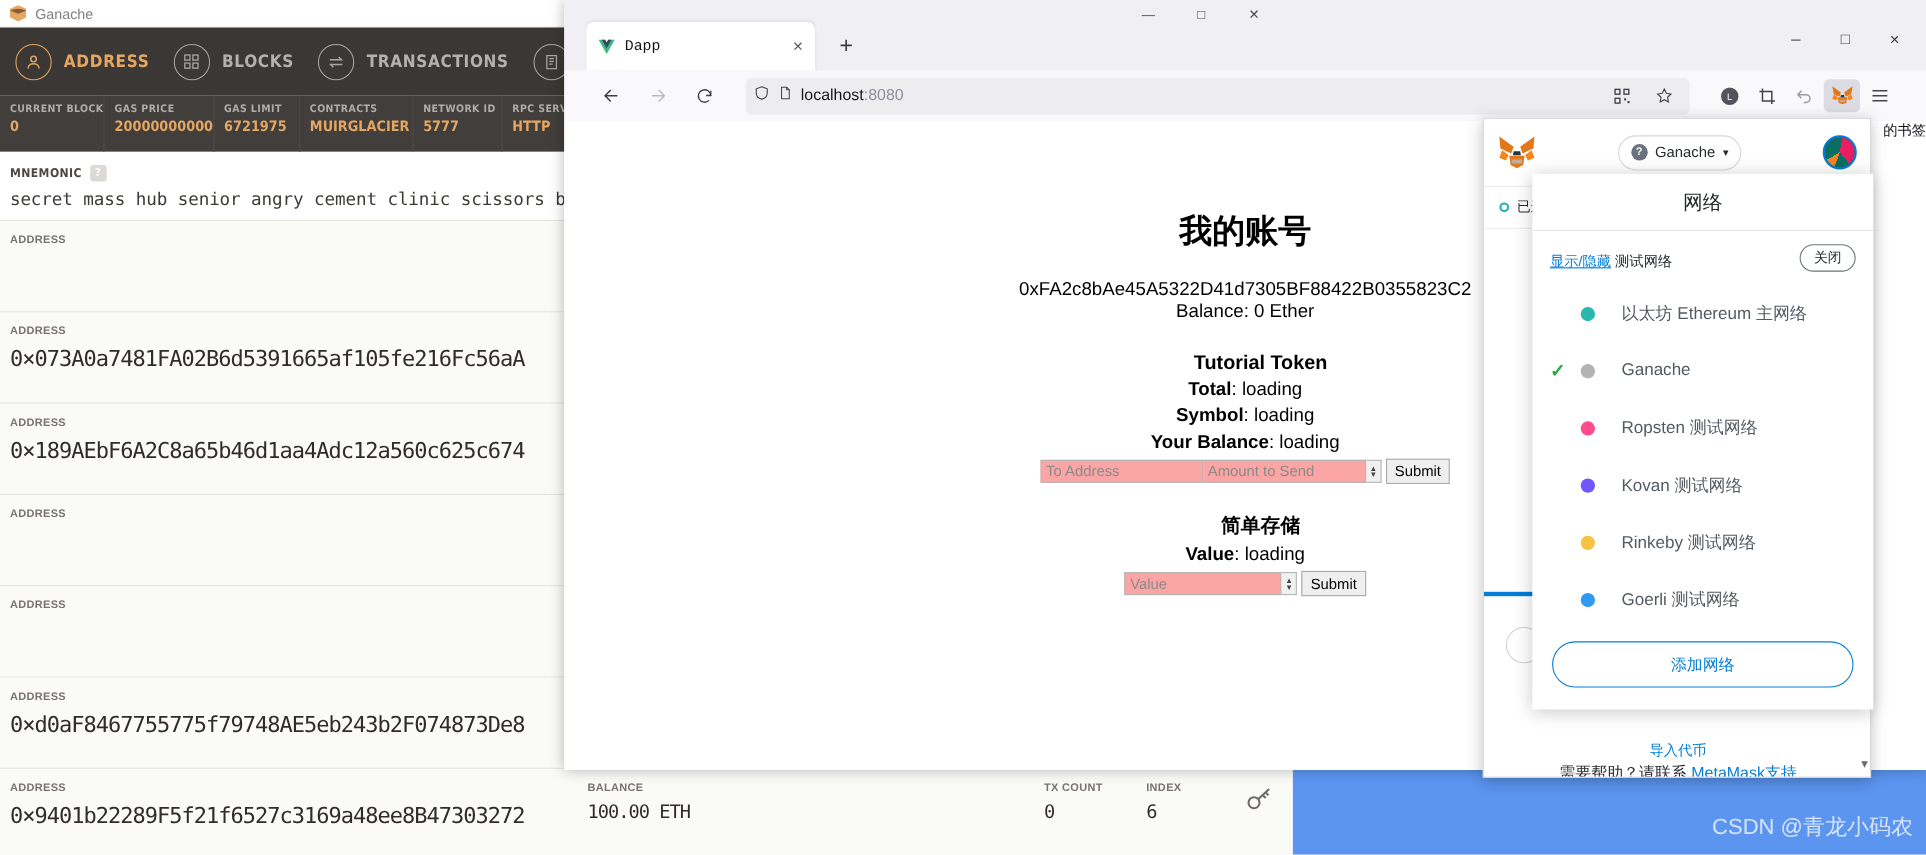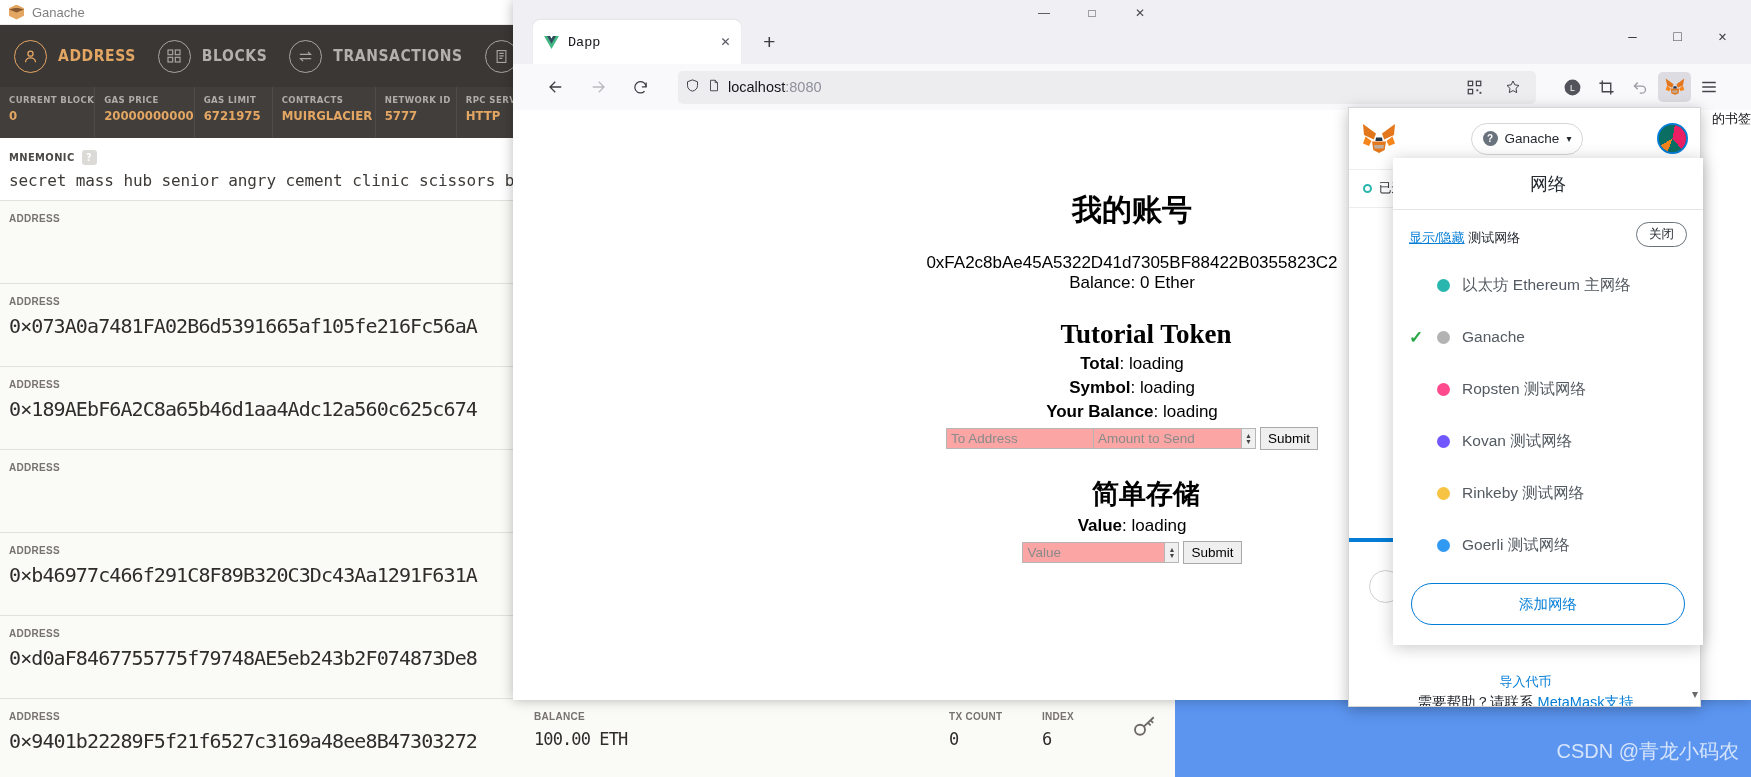--- a/index.html
+++ b/index.html
@@ -87,21 +87,21 @@
 
   .fx-bookmarks { position:absolute; right:0; top:110px; font-size:13px; color:#15141a; }
 
   .fx-content { position:absolute; left:0; top:110px; width:1238px; height:590px; background:#fff; overflow:hidden; }
 
   
   .dapp { padding-top:80px; text-align:center; color:#000; font-family:"Liberation Serif", serif; }
   .dapp h1 { font-size:30px; font-weight:bold; font-family:"DejaVu Sans","Liberation Sans",sans-serif; }
   .dapp .acct { font-size:17px; margin-top:22px; font-family:"Liberation Sans",sans-serif; }
   .dapp .bal  { font-size:17px; font-family:"Liberation Sans",sans-serif; }
-  .dapp h2 { font-size:27px; font-weight:bold; margin-top:26px; font-family:Liberation Serif, serif;margin-left:28px; }
+  .dapp h2 { font-size:18px; font-weight:bold; margin-top:26px; font-family:Liberation Sans, sans-serif;margin-left:28px; }
   .dapp .kv { font-size:17px; margin-top:4px; font-family:"Liberation Sans",sans-serif; }
   .dapp .kv b { font-weight:bold; }
   .formrow { margin-top:5px; display:flex; justify-content:center; align-items:center; }
   .formrow input { height:21px; border:1px solid #b6b6b6; font-size:13.5px; padding:0 4px; color:#111;
                    font-family:"Liberation Sans",sans-serif; background:#fca5a5;}
   .formrow input::placeholder { color:#8a8a8a; }
   .inp-addr { width:148px; }
   .inp-amt  { width:148px; border-left:none !important; }
   .inp-val  { width:143px; }
   .spin { width:14px; height:21px; border:1px solid #b6b6b6; border-left:none; background:#f0f0f0;
@@ -139,21 +139,21 @@
 
   
   #mm-netdrop { position:absolute; left:1393px; top:158px; width:310px; height:487px; background:#fff;
                 box-shadow:0 2px 16px rgba(0,0,0,.22); overflow:hidden; }
   .nd-title { text-align:center; font-size:18px; color:#24292e; padding:14px 0 13px; border-bottom:1px solid #e5e5e5; }
   .nd-sub { display:flex; align-items:flex-end; justify-content:space-between; padding:12px 16px 6px; }
   .nd-sub .t { font-size:13px; color:#24292e; }
   .nd-sub .t a { color:#037dd6; text-decoration:underline; }
   .nd-close { border:1px solid #6a737d; border-radius:13px; font-size:12.5px; color:#24292e; padding:3px 12px; background:#fff; cursor:pointer; }
   .nd-list { padding-top:6px; }
-  .nd-item { height:52px; display:flex; align-items:center; padding-left:18px; gap:12px; cursor:pointer; position:relative; }
+  .nd-item { height:52px; display:flex; align-items:center; padding-left:18px; gap:24px; cursor:pointer; position:relative; }
   .nd-check { position:absolute; left:16px; color:#28a745; font-size:17px; font-weight:bold; }
   .nd-dot { width:13px; height:13px; border-radius:50%; flex:none; }
   .nd-label { font-size:15.5px; color:#535a61; }
   .nd-item.has-check .nd-dot { margin-left:26px; }
   .nd-add { position:absolute; left:18px; bottom:20px; width:274px; height:42px; border:1px solid #037dd6; border-radius:21px;
             color:#037dd6; font-size:14.5px; display:flex; align-items:center; justify-content:center; background:#fff; cursor:pointer;}
 
   
   #desktop { position:absolute; left:1175px; top:0; width:576px; height:777px;
              background:linear-gradient(#6ea0f5,#5b95f0); overflow:hidden; z-index:-1; }
@@ -276,21 +276,20 @@
         </div>
       </div>
       <div class="g-row">
         <div class="cell c-addr">
           <div class="k">ADDRESS</div>
         </div>
       </div>
       <div class="g-row">
         <div class="cell c-addr">
           <div class="k">ADDRESS</div>
-          <div class="v">0×b46977c466f291C8F89B320C3Dc43Aa1291F631A</div>
         </div>
       </div>
       <div class="g-row">
         <div class="cell c-addr">
           <div class="k">ADDRESS</div>
           <div class="v">0×d0aF8467755775f79748AE5eb243b2F074873De8</div>
         </div>
       </div>
       <div class="g-row" style="border-bottom:none">
         <div class="cell c-addr">

